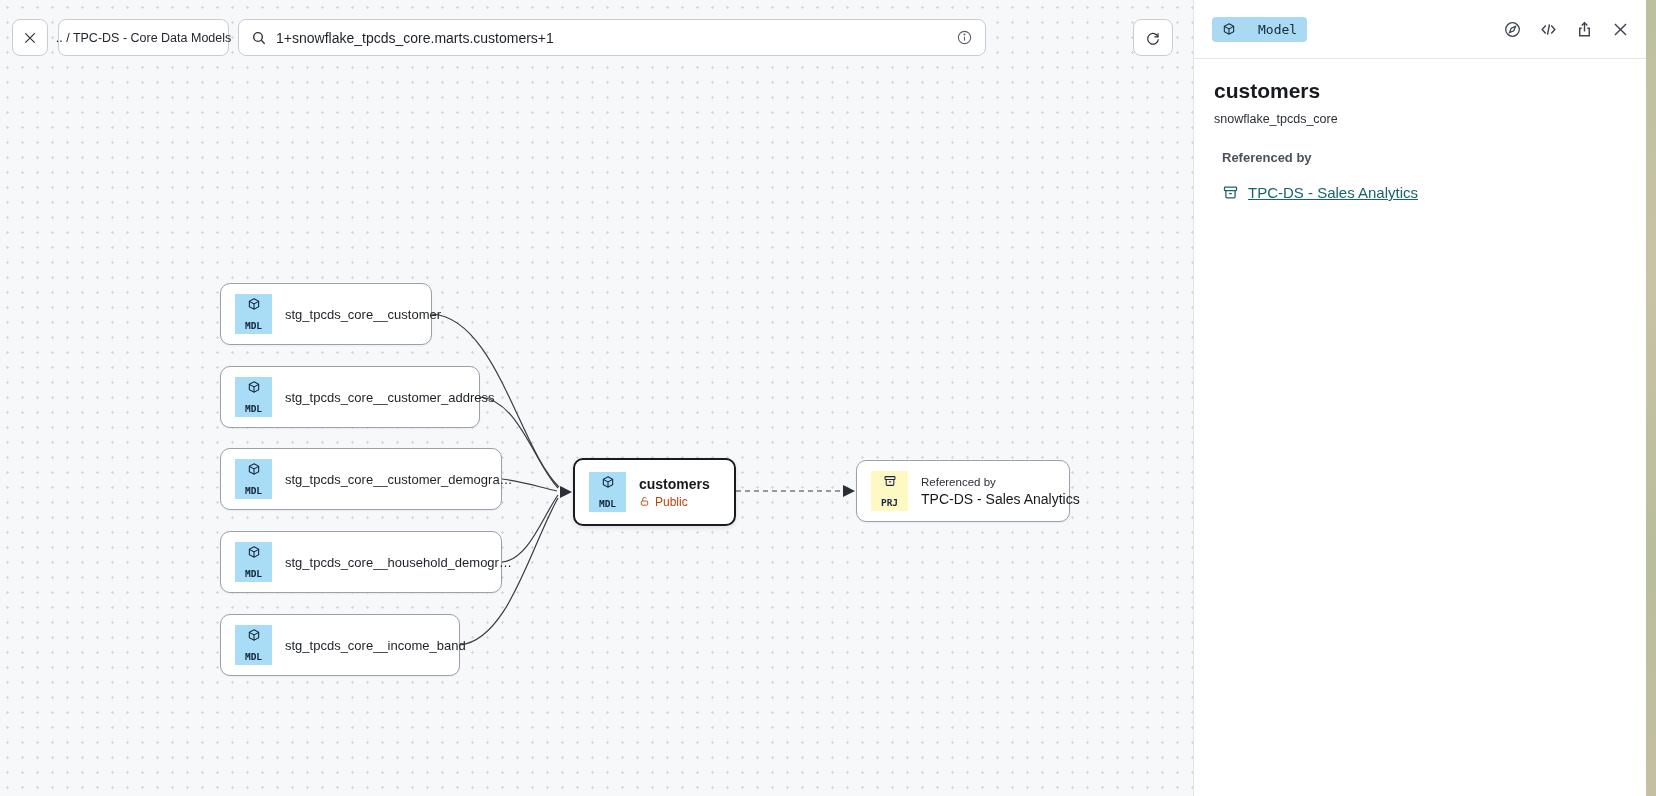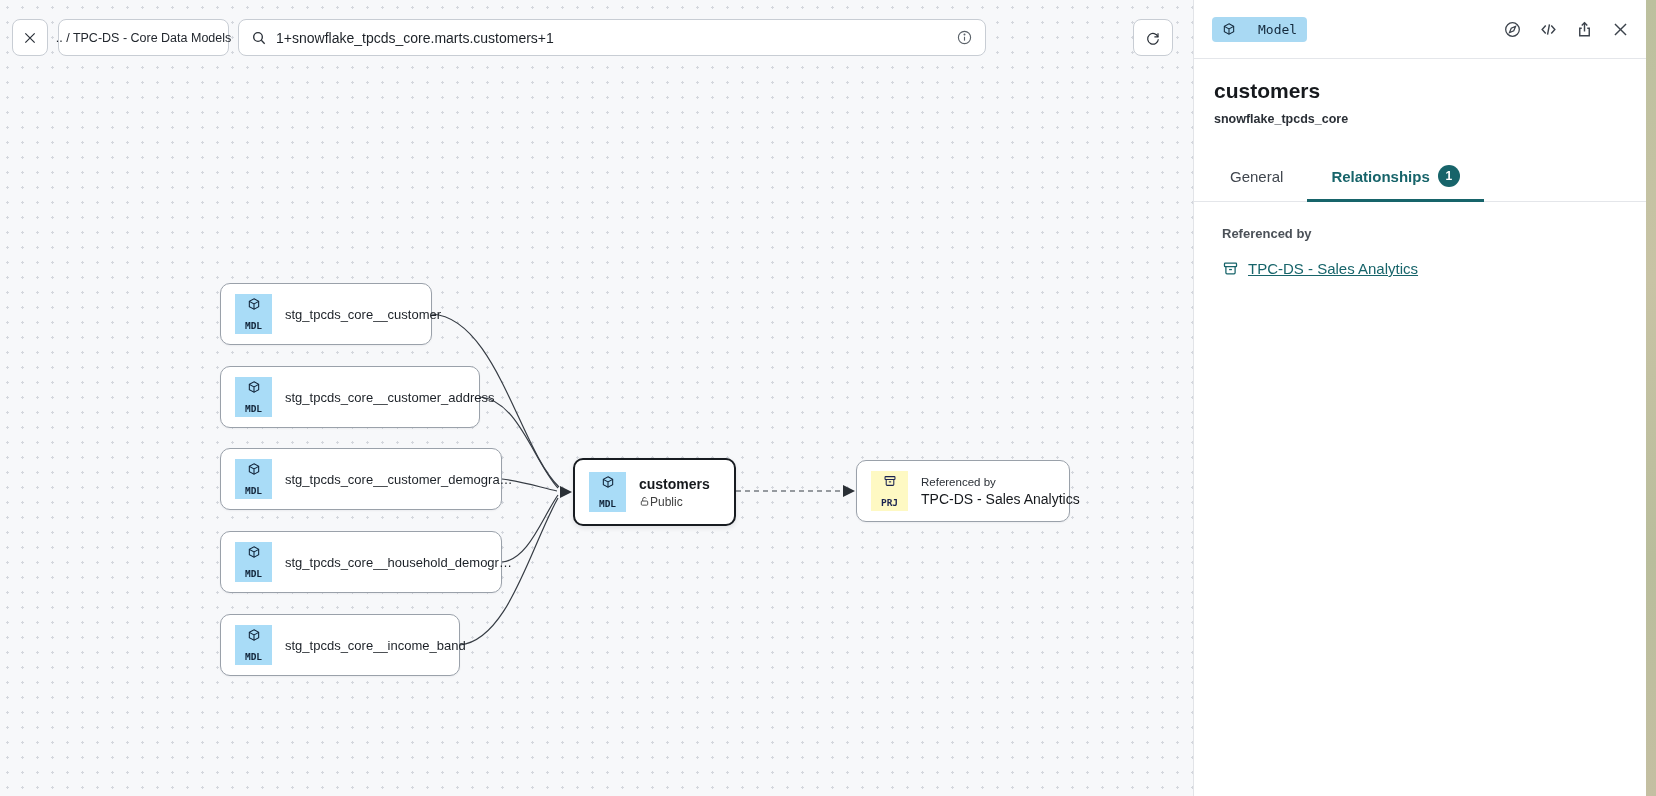--- a/index.html
+++ b/index.html
@@ -35,21 +35,21 @@
     gap:8px;
   }
   .type-chip.mdl { background:#a9dcf7; }
   .type-chip.prj { background:#fef9c3; color:#1b2450; }
   .type-chip svg { width:14px; height:14px; }
   .chip-label { font-family:"DejaVu Sans Mono", monospace; font-size:9.5px; font-weight:bold; line-height:1; margin-top:2px; }
 
   .node.selected { border:2px solid #181c21; height:68px; box-shadow:0 2px 5px rgba(20,24,30,.10); }
   .node-text-col { display:flex; flex-direction:column; gap:3px; }
   .node-title { font-size:14px; font-weight:bold; color:#16191d; }
-  .node-sub { display:flex; align-items:center; font-size:12px; color:#404040; }
+  .node-sub { display:flex; align-items:center; gap:5px; font-size:12px; color:#c2410c; }
   .node-sub svg { width:11px; height:11px; }
   .node-kicker { font-size:11.5px; color:#2a2f36; }
   .node-ref-label { font-size:14px; color:#16191d; white-space:nowrap; }
 
   
   .toolbar { position:absolute; left:0; top:0; width:100%; }
   .tb-btn, .tb-chip, .tb-search {
     position:absolute; top:19px; height:37px;
     background:#fff; border:1px solid #c8cdd4; border-radius:8px;
     display:flex; align-items:center; justify-content:center;
@@ -80,21 +80,21 @@
     display:flex; align-items:center; gap:22px;
     background:#a9d9f3; border-radius:4px; padding:5px 10px;
     font-family:"DejaVu Sans Mono", monospace; font-size:13px; color:#13293c;
   }
   .model-badge svg { width:14px; height:14px; }
   .hdr-icons { display:flex; align-items:center; gap:17px; color:#3c434c; }
   .hdr-icons svg { width:19px; height:19px; cursor:pointer; }
 
   .title-block { padding:20px 20px 0 20px; }
   .panel-title { font-size:21px; font-weight:bold; color:#16191d; }
-  .panel-sub { margin-top:9px; font-size:12.5px; color:#2a2f36;font-weight:bold; }
+  .panel-sub { margin-top:9px; font-size:12.5px; color:#2a2f36; }
 
   .tabs { display:flex; margin-top:26px; border-bottom:1px solid #e4e6ea; padding-left:12px; }
   .tab {
     display:flex; align-items:center; gap:8px; padding:13px 24px 14px;
     font-size:15px; color:#40464e; cursor:pointer; position:relative;
   }
   .tab.active { color:#17646a; font-weight:bold; }
   .tab.active::after {
     content:""; position:absolute; left:0; right:0; bottom:-1px; height:3px; background:#17646a;
   }
@@ -284,29 +284,20 @@
             <path d="M5 5 19 19 M19 5 5 19"></path>
           </svg>
       </span>
     </div>
 
     <div class="title-block">
       <div class="panel-title">customers</div>
       <div class="panel-sub">snowflake_tpcds_core</div>
     </div>
 
-    <div class="tabs">
-      <div class="tab">
-        <span>General</span>
-      </div>
-      <div class="tab active">
-        <span>Relationships</span>
-        <span class="tab-count">1</span>
-      </div>
-    </div>
 
     <div class="section">
       <div class="section-label">Referenced by</div>
       <div class="ref-row">
         <svg viewBox="0 0 24 24" fill="none" stroke="currentColor" stroke-width="1.8">
             <rect x="3.5" y="4.5" width="17" height="5" rx="1"></rect>
             <path d="M5.5 9.5 V18 a1.5 1.5 0 0 0 1.5 1.5 h10 a1.5 1.5 0 0 0 1.5-1.5 V9.5"></path>
             <path d="M10 13.5 h4"></path>
           </svg>
         <span class="ref-link">TPC-DS - Sales Analytics</span>

